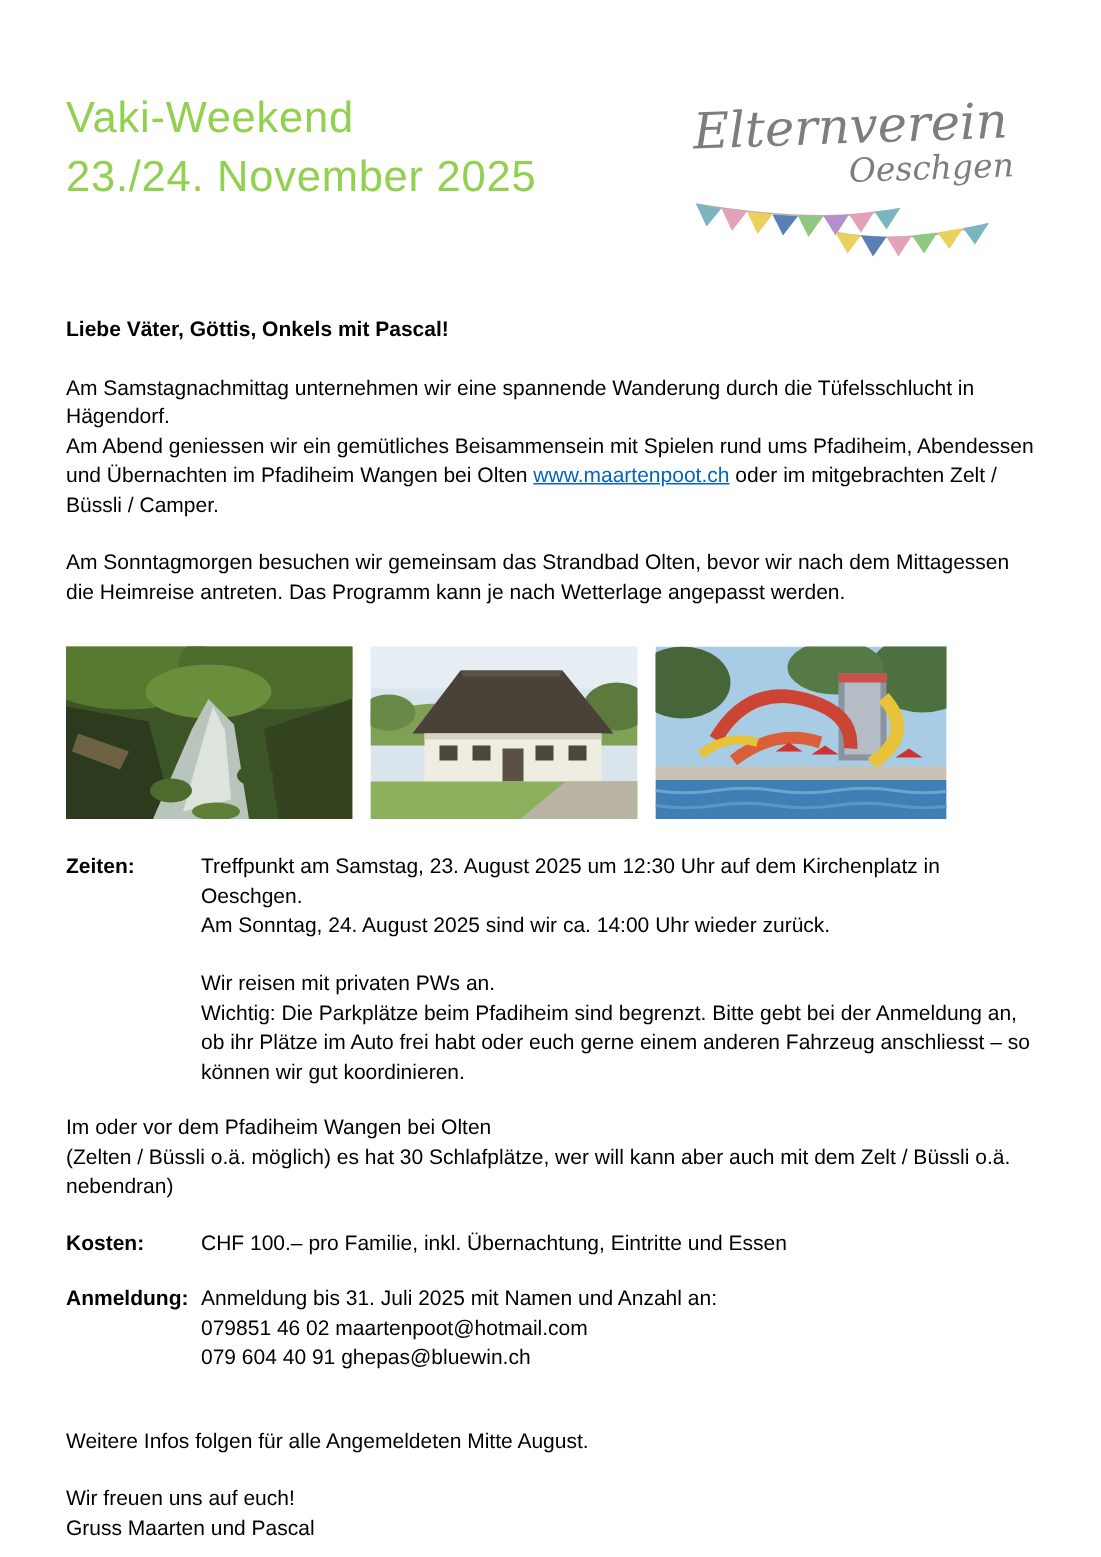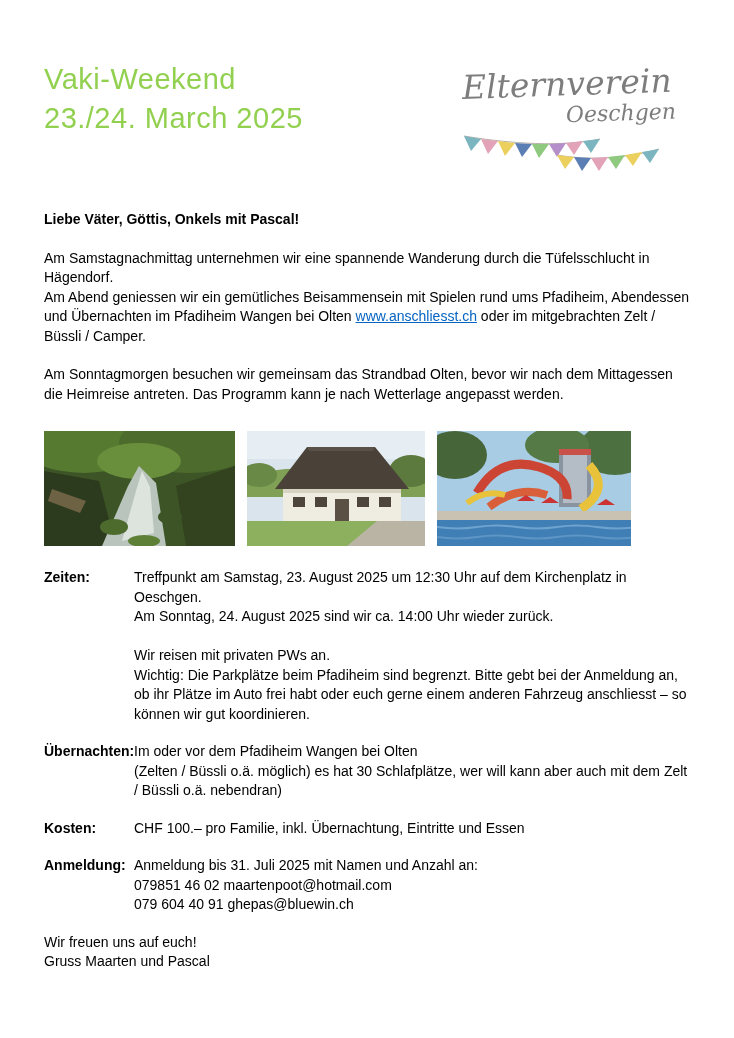--- a/index.html
+++ b/index.html
@@ -67,21 +67,21 @@
   .footer-gap { margin-top:36px; }
 </style>
 </head>
 <body>
 
 <div class="page">
 
   <div class="header">
     <div class="title-block">
       <h1 style="color: rgb(146, 208, 80);">Vaki-Weekend</h1>
-      <h1 style="color: rgb(146, 208, 80);">23./24. March 2025</h1>
+      <h1 style="color: rgb(146, 208, 80);">23./24. November 2025</h1>
     </div>
     <div class="logo-block">
       <div class="logo-line1" style="color: rgb(125, 125, 125);">Elternverein</div>
       <div class="logo-line2" style="color: rgb(125, 125, 125);">Oeschgen</div>
       <svg class="bunting" width="225" height="45" viewBox="0 0 225 45">
         <path d="M2,5 C50,13 100,16 138,8" stroke="#b8b0a8" stroke-width="1" fill="none"></path>
         <path d="M95,24 C130,30 165,27 197,18" stroke="#b8b0a8" stroke-width="1" fill="none"></path>
         <polygon points="2,5 19,8 9,20" fill="#7ab5c0"></polygon>
         <polygon points="19,8 36,10 26,23" fill="#e2a3b8"></polygon>
         <polygon points="36,10 53,12 43,25" fill="#ecd05e"></polygon>
@@ -96,21 +96,21 @@
         <polygon points="146,26 163,24 154,38" fill="#8fc97f"></polygon>
         <polygon points="163,24 180,21 171,35" fill="#ecd05e"></polygon>
         <polygon points="180,21 197,18 188,32" fill="#7ab5c0"></polygon>
       </svg>
     </div>
   </div>
 
   <div class="intro">
     <p class="bold mb">Liebe Väter, Göttis, Onkels mit Pascal!</p>
     <p>Am Samstagnachmittag unternehmen wir eine spannende Wanderung durch die Tüfelsschlucht in Hägendorf.</p>
-    <p class="mb"><span>Am Abend geniessen wir ein gemütliches Beisammensein mit Spielen rund ums Pfadiheim, Abendessen und Übernachten im Pfadiheim Wangen bei Olten </span><a class="doc-link" style="color: rgb(5, 99, 193);">www.anschliesst.ch</a><span> oder im mitgebrachten Zelt / Büssli / Camper.</span></p>
+    <p class="mb"><span>Am Abend geniessen wir ein gemütliches Beisammensein mit Spielen rund ums Pfadiheim, Abendessen und Übernachten im Pfadiheim Wangen bei Olten </span><a class="doc-link" style="color: rgb(5, 99, 193);">www.maartenpoot.ch</a><span> oder im mitgebrachten Zelt / Büssli / Camper.</span></p>
     <p class="mb-lg">Am Sonntagmorgen besuchen wir gemeinsam das Strandbad Olten, bevor wir nach dem Mittagessen die Heimreise antreten. Das Programm kann je nach Wetterlage angepasst werden.</p>
   </div>
 
   <div class="photos-row">
 
     <div class="photo" title="Tüfelsschlucht gorge with stream">
       <svg width="191" height="115" viewBox="0 0 191 115">
         <rect width="191" height="115" fill="#3d5526"></rect>
         <ellipse cx="40" cy="14" rx="62" ry="28" fill="#577a31"></ellipse>
         <ellipse cx="145" cy="12" rx="70" ry="30" fill="#4c6b2c"></ellipse>
@@ -175,34 +175,34 @@
   <div>
     <div class="info-row">
       <div class="info-label">Zeiten:</div>
       <div class="info-content pre">Treffpunkt am Samstag, 23. August 2025 um 12:30 Uhr auf dem Kirchenplatz in Oeschgen.
 Am Sonntag, 24. August 2025 sind wir ca. 14:00 Uhr wieder zurück.
 
 Wir reisen mit privaten PWs an.
 Wichtig: Die Parkplätze beim Pfadiheim sind begrenzt. Bitte gebt bei der Anmeldung an, ob ihr Plätze im Auto frei habt oder euch gerne einem anderen Fahrzeug anschliesst – so können wir gut koordinieren.</div>
     </div>
     <div class="info-row">
-      <div class="info-label">Übernachten:</div>
       <div class="info-content pre">Im oder vor dem Pfadiheim Wangen bei Olten
 (Zelten / Büssli o.ä. möglich) es hat 30  Schlafplätze, wer will kann aber auch mit dem Zelt / Büssli o.ä. nebendran)</div>
     </div>
     <div class="info-row">
       <div class="info-label">Kosten:</div>
       <div class="info-content pre">CHF 100.– pro Familie, inkl. Übernachtung, Eintritte und Essen</div>
     </div>
     <div class="info-row">
       <div class="info-label">Anmeldung:</div>
       <div class="info-content pre">Anmeldung bis 31. Juli 2025 mit Namen und Anzahl an:
 079851 46 02 maartenpoot@hotmail.com
 079 604 40 91 ghepas@bluewin.ch</div>
     </div>
   </div>
 
   <div>
+    <p class="footer-gap mb">Weitere Infos folgen für alle Angemeldeten Mitte August.</p>
     <p class="pre">Wir freuen uns auf euch!
 Gruss Maarten und Pascal</p>
   </div>
 
 </div>
 
 </body></html>

